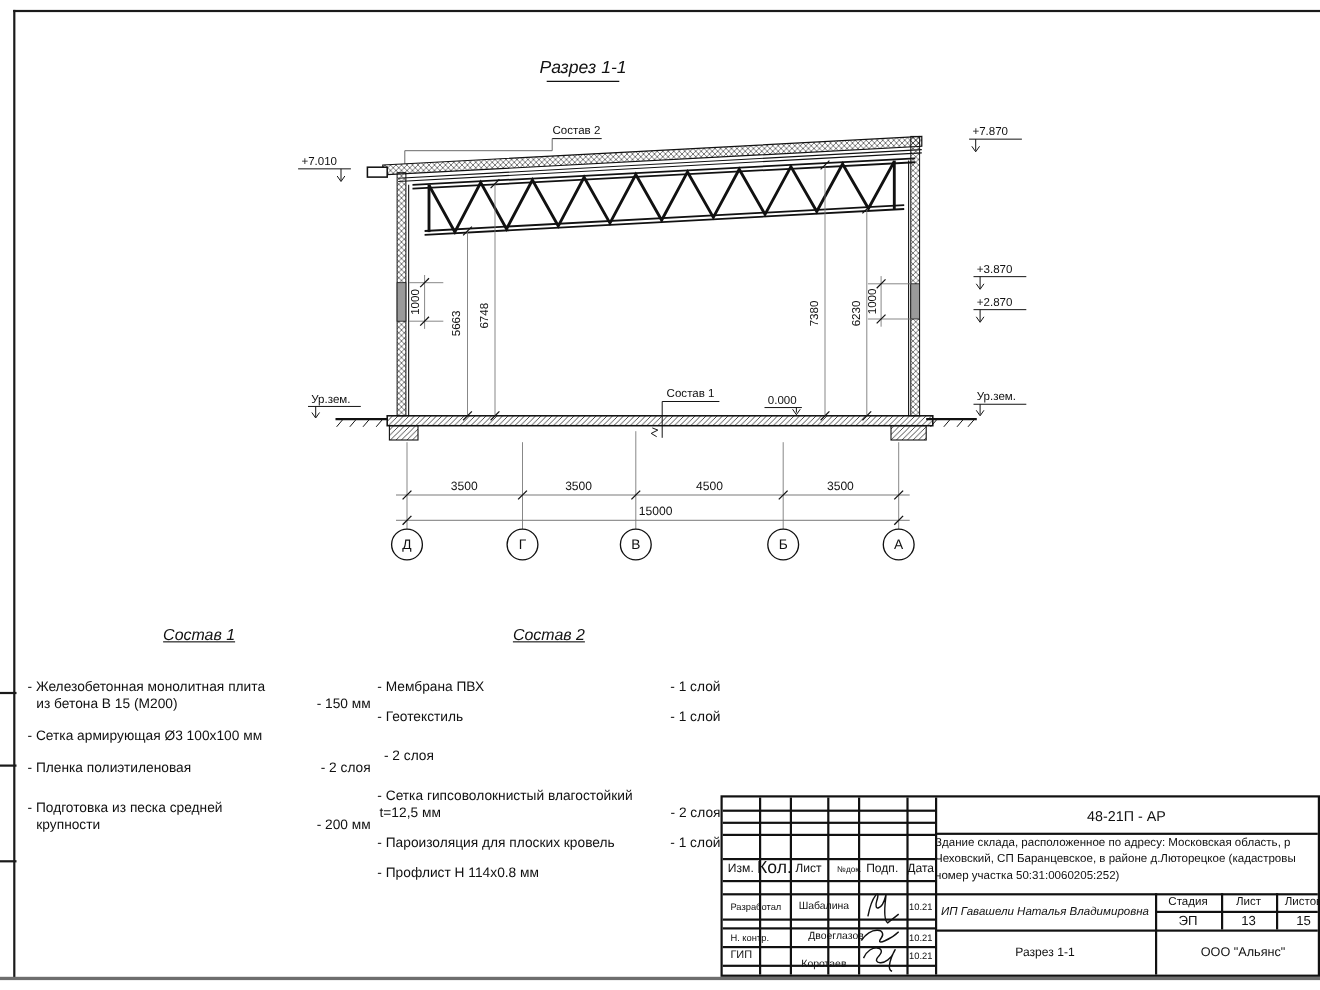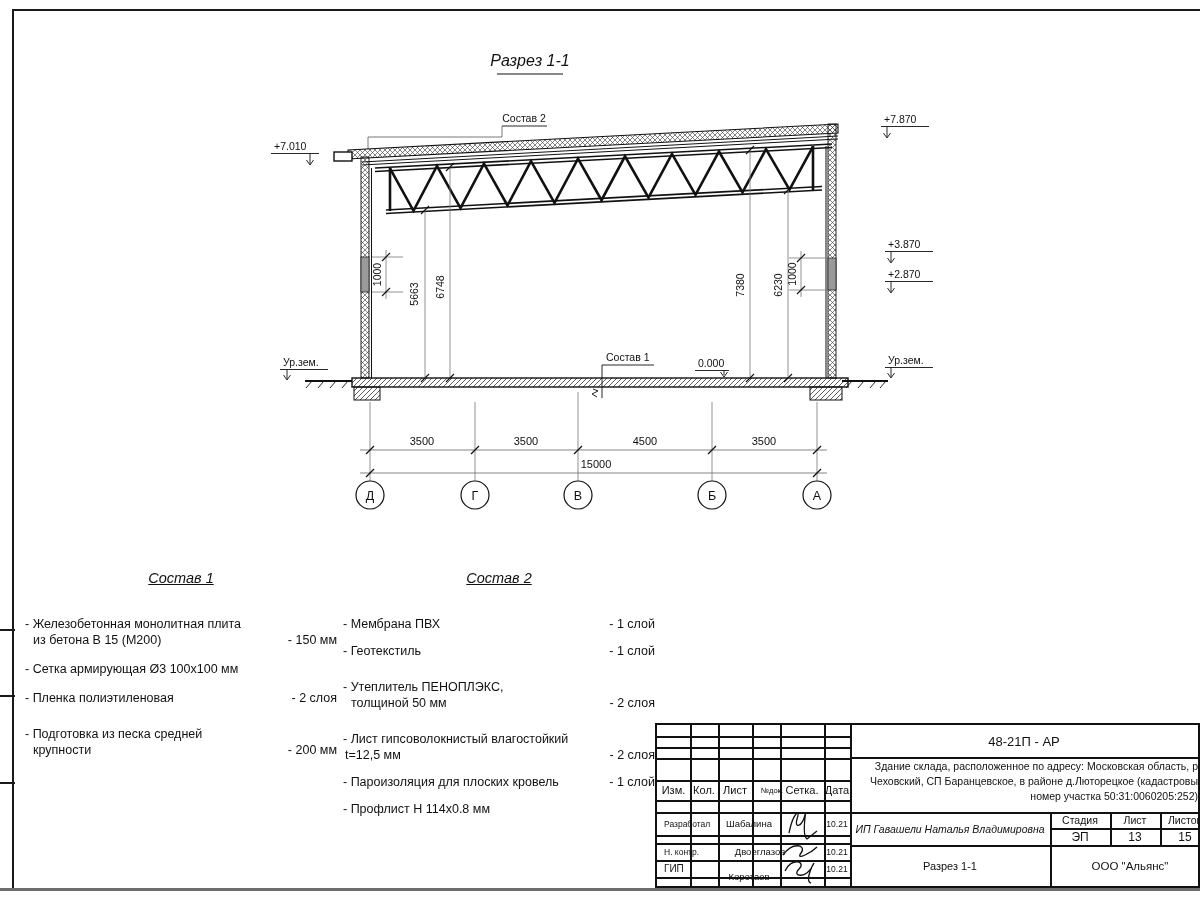--- a/index.html
+++ b/index.html
@@ -281,29 +281,25 @@
       </div>
     <div class="mat-val">- 1 слой</div>
   </div>
   <div class="mat-row">
     <div class="mat-lines">
         <div>- Геотекстиль</div>
       </div>
     <div class="mat-val">- 1 слой</div>
   </div>
   <div class="mat-row v2">
-    <div class="mat-lines">
-      <div>- Утеплитель ПЕНОПЛЭКС,</div>
-      <div class="cont">толщиной 50 мм</div>
-    </div>
     <div class="mat-val">- 2 слоя</div>
   </div>
   <div class="mat-row v2">
     <div class="mat-lines">
-      <div>- Лист гипсоволокнистый влагостойкий</div>
+      <div>- Сетка гипсоволокнистый влагостойкий</div>
       <div style="padding-left:2px">t=12,5 мм</div>
     </div>
     <div class="mat-val">- 2 слоя</div>
   </div>
   <div class="mat-row">
     <div class="mat-lines">
         <div>- Пароизоляция для плоских кровель</div>
       </div>
     <div class="mat-val">- 1 слой</div>
   </div>
@@ -334,44 +330,44 @@
   <div class="v" style="left:61px;top:0;height:161px"></div>
   <div class="v" style="left:95px;top:0;height:161px"></div>
   <div class="v" style="left:123px;top:0;height:161px"></div>
   <div class="v" style="left:167px;top:0;height:161px"></div>
   <div class="v" style="left:193px;top:0;height:161px"></div>
   <div class="v" style="left:393px;top:87px;height:74px"></div>
   <div class="v" style="left:453px;top:87px;height:33px"></div>
   <div class="v" style="left:503px;top:87px;height:33px"></div>
 
   <div class="cell" style="left:0;top:55px;width:33px;height:20px;font-size:11px">Изм.</div>
-  <div class="cell" style="left:33px;top:55px;width:28px;height:20px;font-size:11px">Кол.</div>
+  <div class="cell" style="left:33px;top:55px;width:28px;height:20px;font-size:16px">Кол.</div>
   <div class="cell" style="left:61px;top:55px;width:34px;height:20px;font-size:11px">Лист</div>
   <div class="cell" style="left:95px;top:55px;width:40px;height:20px;font-size:7.5px">№док.</div>
-  <div class="cell" style="left:123px;top:55px;width:44px;height:20px;font-size:11px">Сетка.</div>
+  <div class="cell" style="left:123px;top:55px;width:44px;height:20px;font-size:11px">Подп.</div>
   <div class="cell" style="left:167px;top:55px;width:26px;height:20px;font-size:11px">Дата</div>
 
   <div class="cell left" style="left:0;top:87px;width:61px;height:23px;font-size:8.5px">Разработал</div>
   <div class="cell" style="left:61px;top:87px;width:62px;height:23px;font-size:9.5px">Шабалина</div>
   <div class="cell" style="left:167px;top:87px;width:26px;height:23px;font-size:8.5px">10.21</div>
   <div class="cell left" style="left:0;top:118px;width:61px;height:17px;font-size:8.5px">Н. контр.</div>
   <div class="cell" style="left:61px;top:118px;width:84px;height:17px;font-size:9.5px">Двоеглазов</div>
   <div class="cell" style="left:167px;top:118px;width:26px;height:17px;font-size:8.5px">10.21</div>
   <div class="cell left" style="left:0;top:135px;width:61px;height:17px;font-size:10px">ГИП</div>
   <div class="cell" style="left:61px;top:135px;width:62px;height:33px;font-size:9.5px">Коротаев</div>
   <div class="cell" style="left:167px;top:135px;width:26px;height:17px;font-size:8.5px">10.21</div>
 
   <svg style="position:absolute;left:120px;top:80px" width="50" height="80" viewBox="0 0 50 80">
     <path d="M12,28 C16,8 24,2 20,14 C17,24 25,22 28,10 C30,3 24,30 30,34 L40,26" fill="none" stroke="#111" stroke-width="1.3"></path>
     <path d="M6,50 C16,36 30,40 24,48 C18,56 34,48 40,42 M8,66 C14,52 30,56 22,64 C14,72 30,74 36,60 C40,52 26,76 34,78" fill="none" stroke="#111" stroke-width="1.3"></path>
   </svg>
 
   <div class="cell" style="left:193px;top:0;width:348px;height:32px;font-size:13px">48-21П - АР</div>
   <div style="position:absolute;left:193px;top:34px;width:348px;height:53px;font-size:10.5px;
-              line-height:15px;text-align:right;white-space:nowrap">
+              line-height:15px;text-align:left;white-space:nowrap">
     <div>Здание склада, расположенное по адресу: Московская область, р</div>
     <div>Чеховский, СП Баранцевское, в районе д.Люторецкое  (кадастровы</div>
     <div>номер участка 50:31:0060205:252)</div>
   </div>
   <div class="cell" style="left:193px;top:87px;width:200px;height:33px;font-size:10.5px;font-style:italic">ИП Гавашели Наталья Владимировна</div>
   <div class="cell" style="left:193px;top:120px;width:200px;height:41px;font-size:11px">Разрез 1-1</div>
 
   <div class="cell" style="left:393px;top:87px;width:60px;height:16px;font-size:10.5px">Стадия</div>
   <div class="cell" style="left:453px;top:87px;width:50px;height:16px;font-size:10.5px">Лист</div>
   <div class="cell" style="left:503px;top:87px;width:50px;height:16px;font-size:10.5px">Листов</div>

